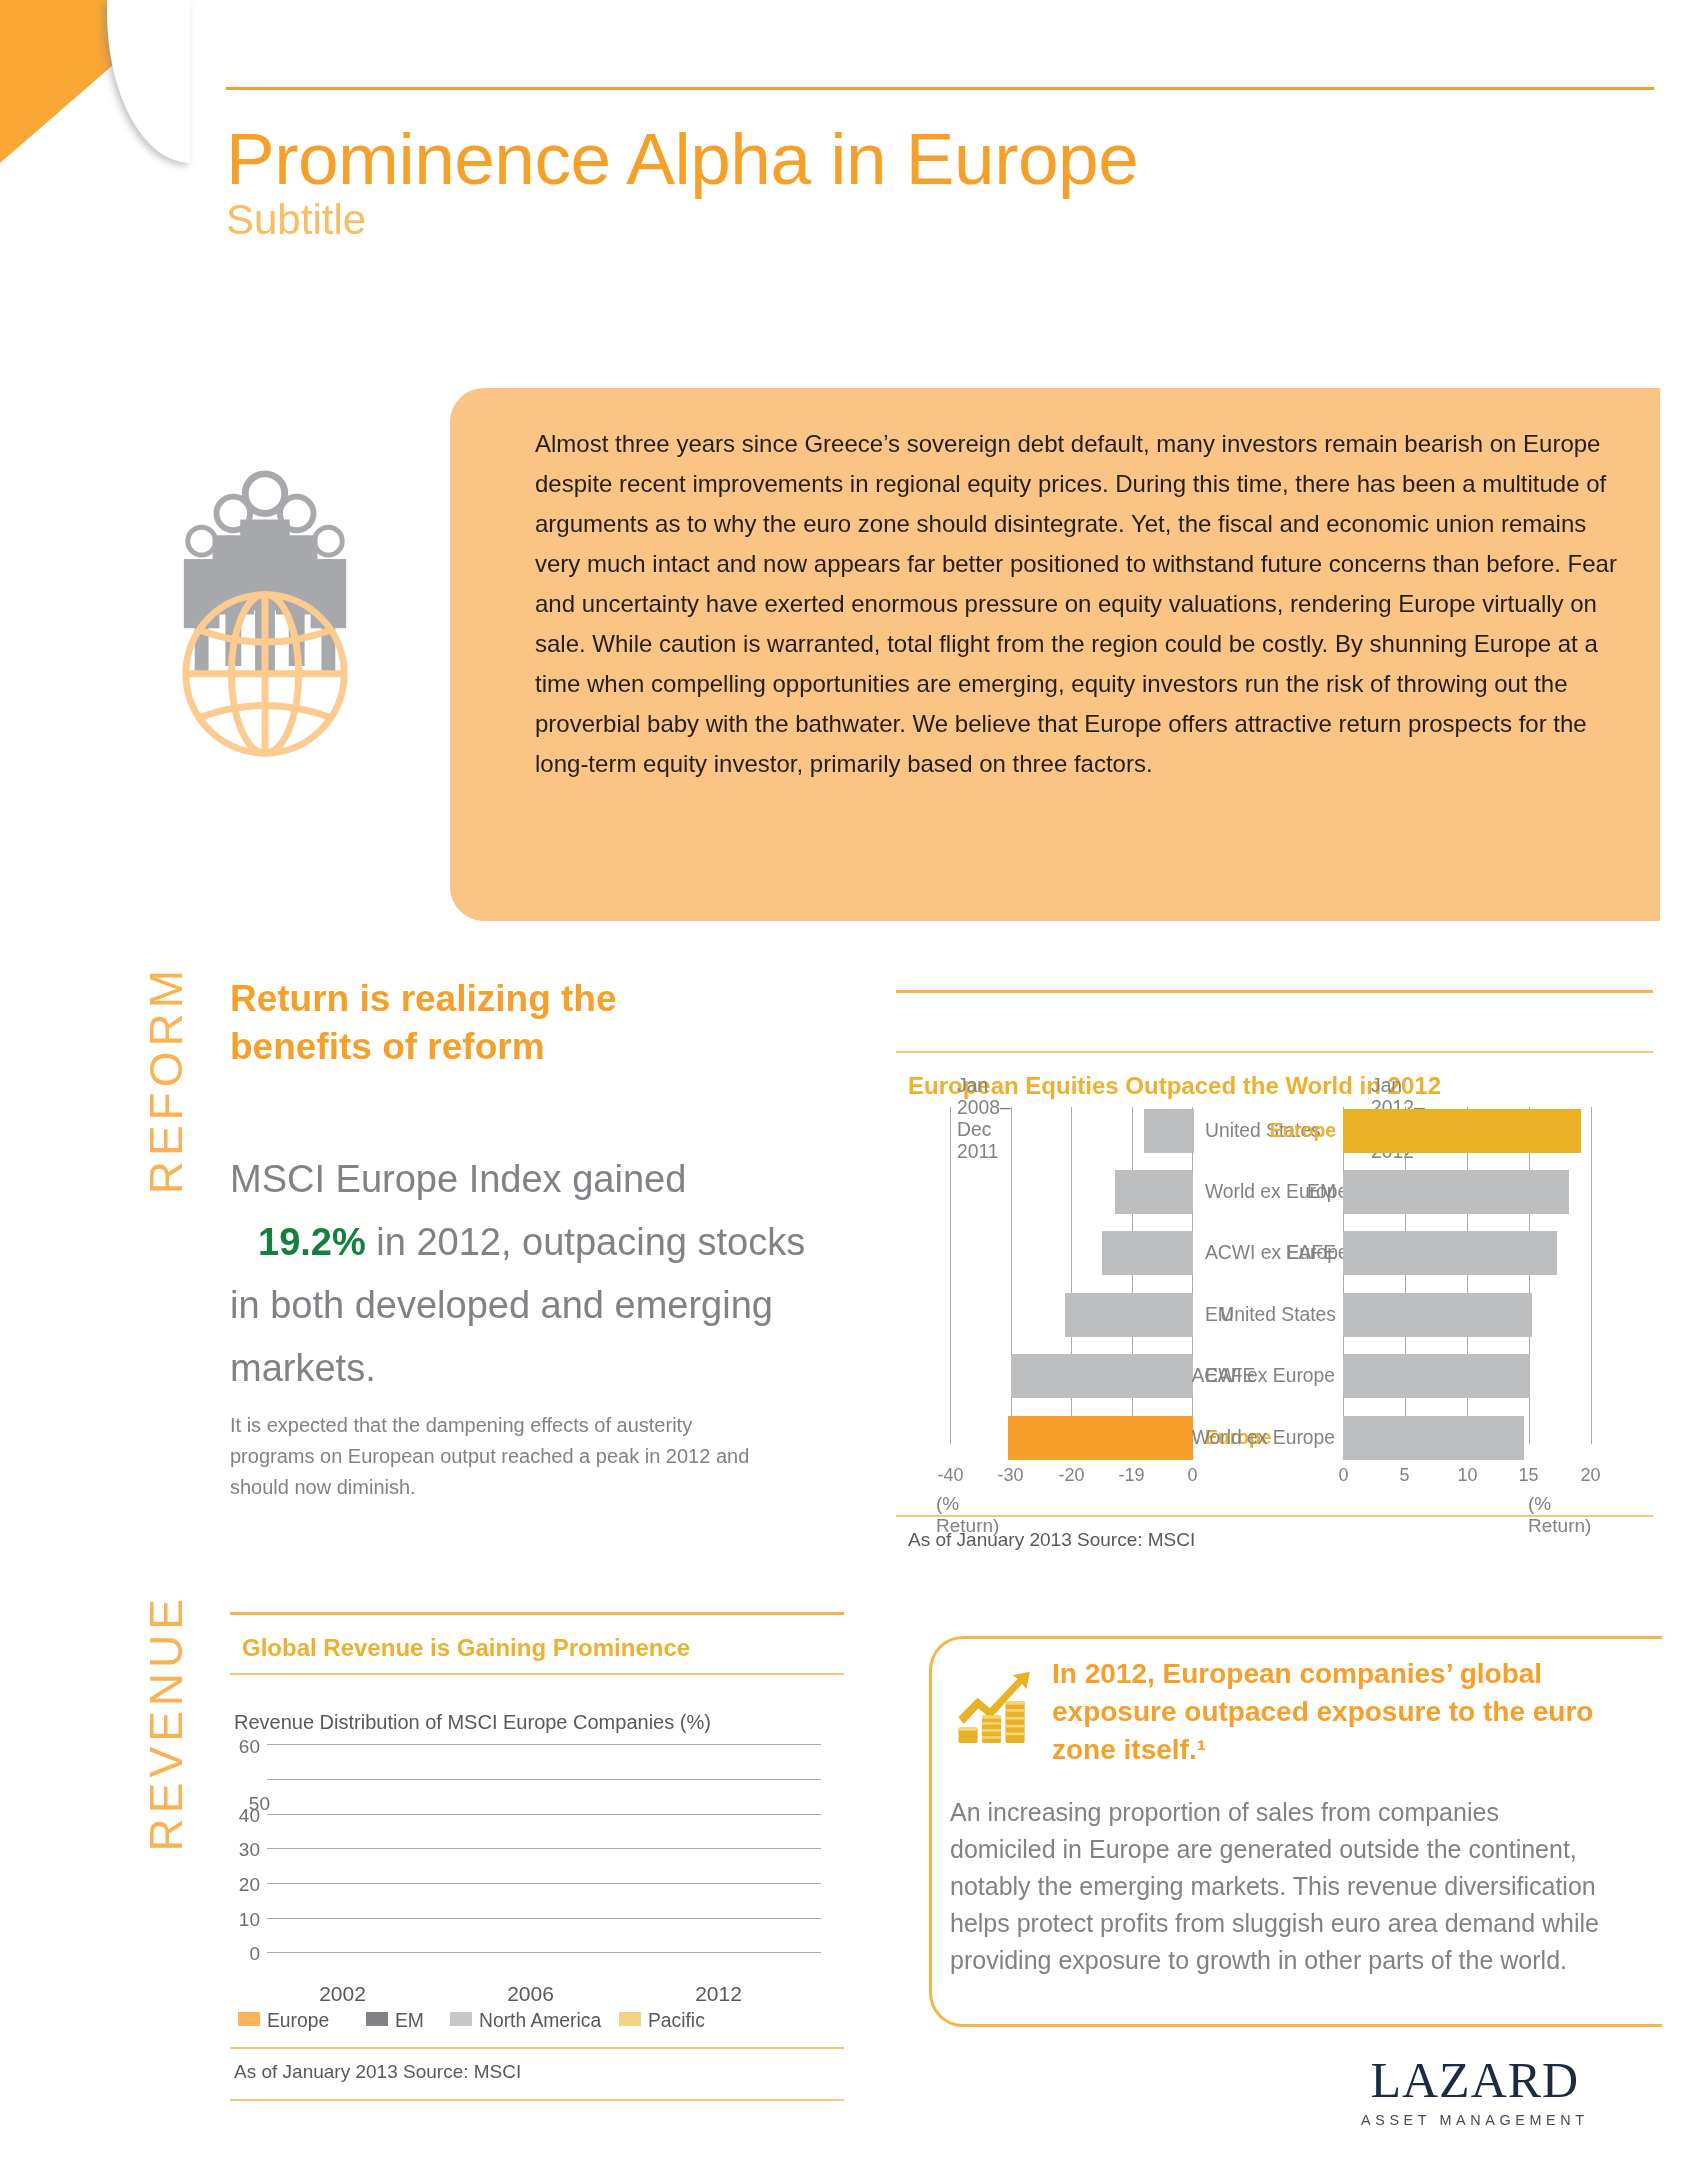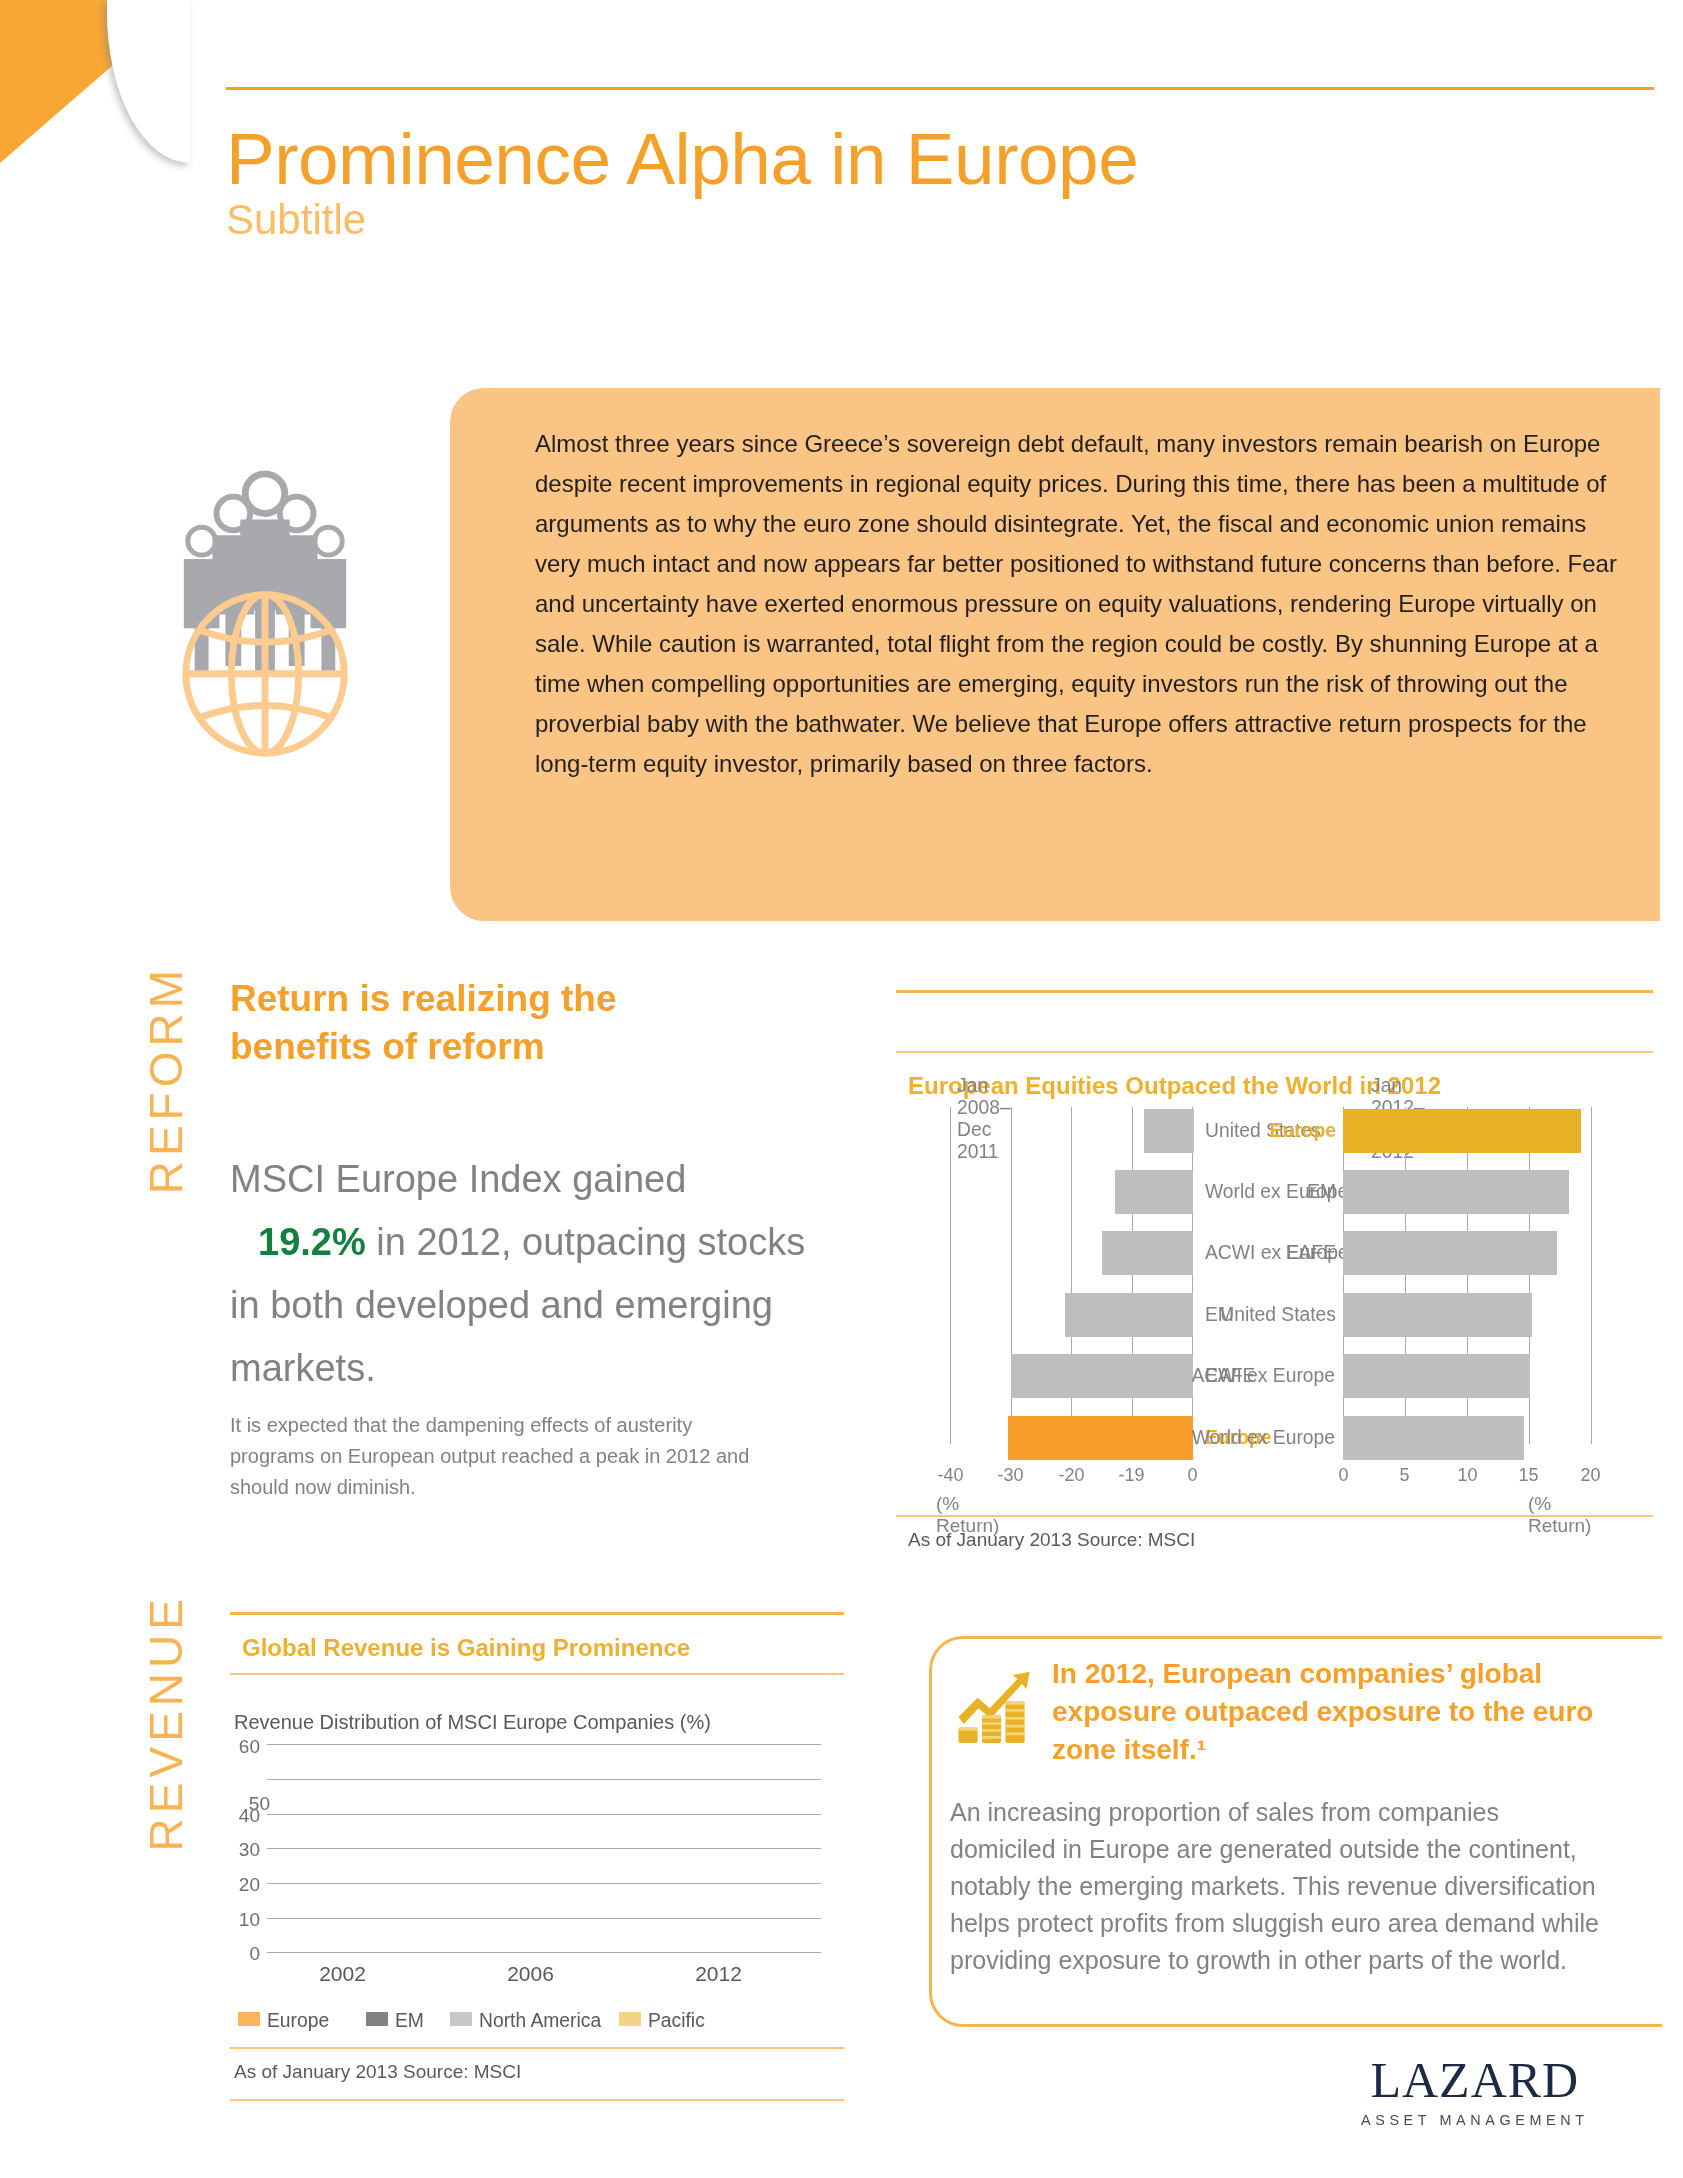--- a/index.html
+++ b/index.html
@@ -95,21 +95,21 @@
   .tick-lbl { position: absolute; font-size: 18px; color: #808285; text-align: center; }
 
   
   .rv { position: absolute; }
   .rv-ylbl { position: absolute; font-size: 19px; color: #6d6e70; text-align: right; width: 30px; }
   .rv-grid { position: absolute; height: 1px; background: #a7a9ac; }
   .seg-europe { background: #fbb45c; }
   .seg-em { background: #808285; }
   .seg-na { background: #c6c7c9; }
   .seg-pac { background: #f3d485; }
-  .rv-xlbl { position: absolute; font-size: 21px; color: #58595b; text-align: center; }
+  .rv-xlbl { position: absolute; font-size: 21px; color: #58595b; text-align: center; margin-top: 20px; }
   .legend-item { position: absolute; font-size: 19.3px; color: #58595b; white-space: nowrap; }
   .legend-sw { display: inline-block; width: 22px; height: 14px; margin-right: 7px; vertical-align: 1px; }
 
   
   .rv-callout {
     position: absolute; left: 929px; top: 1636px; width: 733px; height: 391px;
     border: 3px solid #f6b44c; border-right: none;
     border-radius: 34px 0 0 34px;
   }
   .rv-callout-head {

